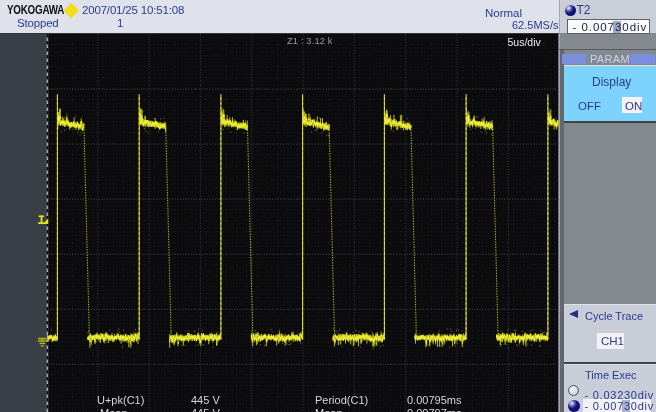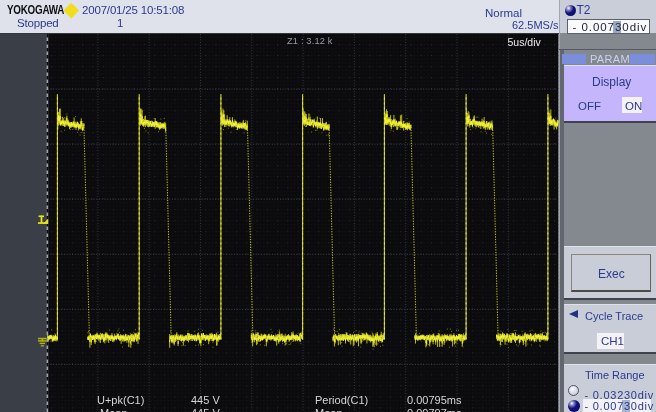--- a/index.html
+++ b/index.html
@@ -122,38 +122,34 @@
   </div>
   <div class="abs" style="left:0;top:48.5px;width:97.5px;height:1.8px;background:#555962"></div>
 
   <div class="abs" style="left:1.5px;top:50.3px;width:4px;height:361.7px;background:#62666e"></div>
 
   <div class="abs" style="left:3px;top:53.5px;width:24.5px;height:10.5px;background:#7b8edb"></div>
   <div class="abs" style="left:71px;top:53.5px;width:25px;height:10.5px;background:#7b8edb"></div>
   <span class="abs" style="left:31.5px;top:52.5px;font-size:11px;color:#c9d2f2;letter-spacing:0.35px">PARAM</span>
 </div>
 
-<div class="abs" style="left:564px;top:65px;width:92px;height:57.5px;background:#c4b5fd;border-top:1px solid #dde1ea;border-bottom:2.5px solid #3f434b;z-index:7">
+<div class="abs" style="left:564px;top:65px;width:92px;height:57.5px;background:#7dd3fc;border-top:1px solid #dde1ea;border-bottom:2.5px solid #3f434b;z-index:7">
   <span class="abs navy" style="left:28px;top:9px;font-size:12px">Display</span>
   <span class="abs navy" style="left:14px;top:33.5px;font-size:11.5px">OFF</span>
   <span class="abs" style="left:58px;top:31px;width:20px;height:16px;background:#f4f2f7"></span>
   <span class="abs navy" style="left:61px;top:33.5px;font-size:11.5px">ON</span>
 </div>
-<div class="abs" style="left:564px;top:246px;width:92px;height:53.5px;background:#c9cdd8;border-top:1px solid #dde1ea;border-bottom:2.5px solid #3f434b;z-index:7">
-  <div class="abs" style="left:7px;top:7px;width:80px;height:38px;background:#c9cdd8;border:1px solid #8a847c;border-bottom:2px solid #4f4a44;border-right:1.5px solid #6a655f"></div>
-  <span class="abs navy" style="left:34px;top:20px;font-size:12px">Exec</span>
-</div>
-<div class="abs" style="left:564px;top:304px;width:92px;height:50px;background:#c9cdd8;border-top:1px solid #dde1ea;border-bottom:2.5px solid #3f434b;z-index:7">
+<div class="abs" style="left:564px;top:304px;width:92px;height:60px;background:#c9cdd8;border-top:1px solid #dde1ea;border-bottom:2.5px solid #3f434b;z-index:7">
   <span class="abs" style="left:4.5px;top:4.5px;width:0;height:0;border-top:4.5px solid transparent;border-bottom:4.5px solid transparent;border-right:9px solid #243080"></span>
   <span class="abs navy" style="left:21px;top:5px;font-size:11px">Cycle Trace</span>
   <span class="abs" style="left:33px;top:27.5px;width:27px;height:16.5px;background:#f4f2f7"></span>
   <span class="abs navy" style="left:37px;top:30px;font-size:11.5px">CH1</span>
 </div>
 <div class="abs" style="left:564px;top:364px;width:92px;height:48px;background:#c9cdd8;border-top:1px solid #dde1ea;z-index:7">
-  <span class="abs navy" style="left:21px;top:4px;font-size:11px">Time Range</span>
+  <span class="abs navy" style="left:21px;top:4px;font-size:11px">Time Exec</span>
   <span class="abs" style="left:4px;top:20px;width:11px;height:11px;border-radius:50%;border:1.5px solid #4e525a;background:radial-gradient(circle at 38% 32%, #ffffff 0px, #e2e5ee 3px, #b8bcca 100%)"></span>
   <span class="abs navy" style="left:20.5px;top:24px;font-size:11px;letter-spacing:0.75px">- 0.03230div</span>
   <div class="abs" style="left:19px;top:34px;width:68px;height:14px;background:#f1f1f6"></div>
   <span class="abs" style="left:4px;top:35px;width:11.5px;height:11.5px;border-radius:50%;background:radial-gradient(circle at 32% 28%, #ffffff 0px, #8888cc 2px, #12127a 5px, #0a0a5e 100%)"></span>
   <span class="abs" style="left:58px;top:34.5px;width:7.5px;height:13px;background:#a8b4cc"></span>
   <span class="abs navy" style="left:20.5px;top:35px;font-size:11px;letter-spacing:0.75px">- 0.00730div</span>
 </div>
 </div>
 
 </body></html>

